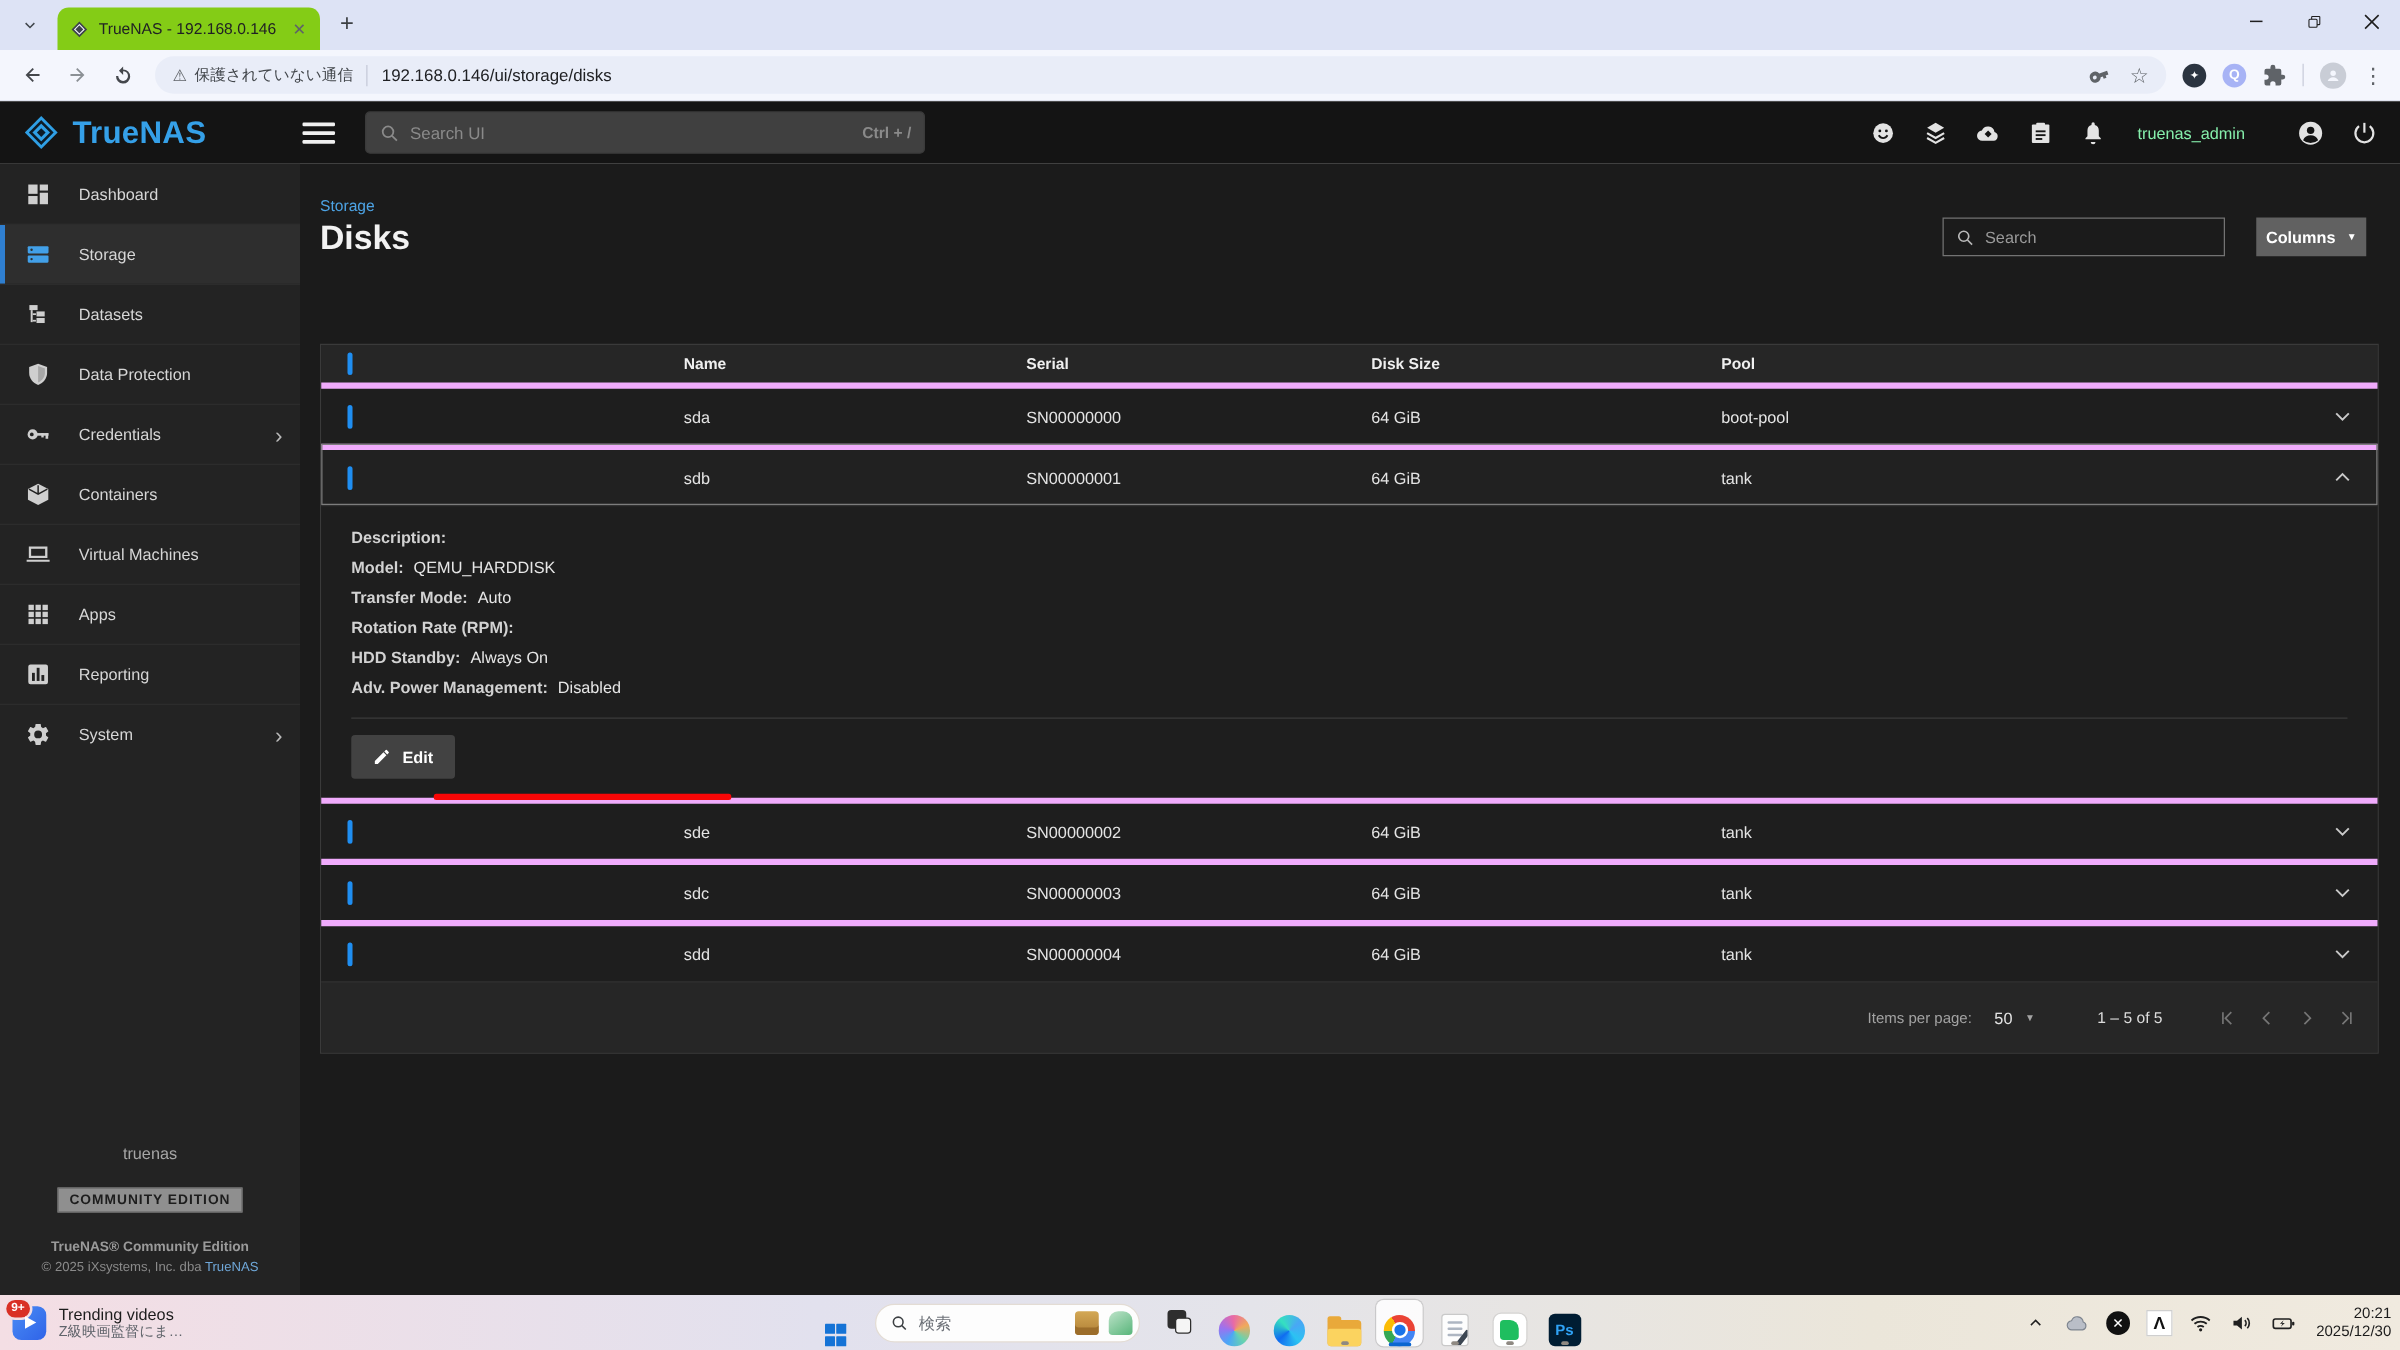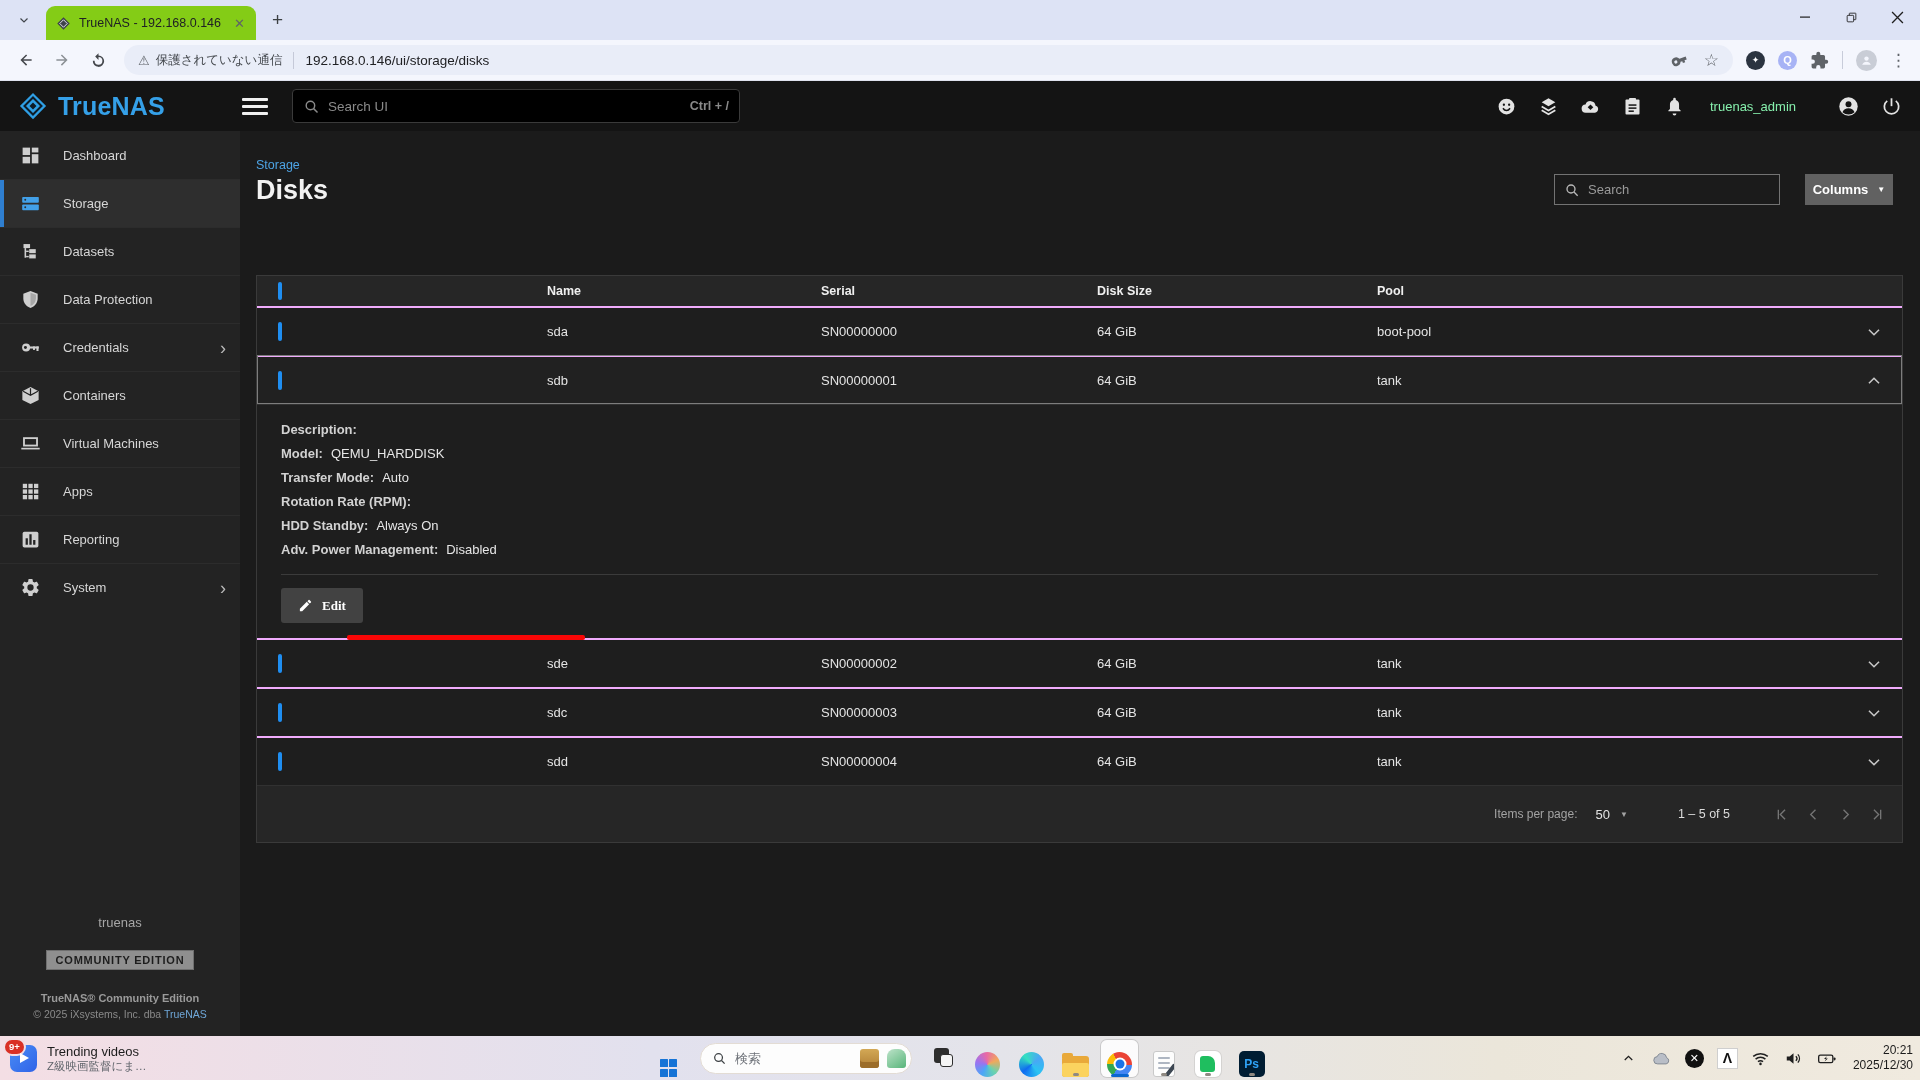--- a/index.html
+++ b/index.html
@@ -29,21 +29,21 @@
 .ext-q-ball{width:19px;height:19px;border-radius:50%;background:#a7b3f5;color:#fff;font-size:11px;font-weight:bold;display:flex;align-items:center;justify-content:center}
 .tool-sep{width:1px;height:18px;background:#c8ccda}
 .profile-ball{width:21px;height:21px;border-radius:50%;background:#c9cdd6;display:flex;align-items:center;justify-content:center;color:#f4f6fd}
 
 
 .tn-header{height:50px;background:#141414;display:flex;align-items:center;color:#e8e8e8;padding:0 18px}
 .tn-logo{display:flex;align-items:center;gap:10px;width:200px}
 .tn-logo-text{font-size:25px;font-weight:bold;color:#35a0e8;letter-spacing:.2px}
 .hamburger{width:26px;display:flex;flex-direction:column;gap:4px;margin:0 0 0 24px;cursor:pointer}
 .hamburger span{height:3px;background:#f0f0f0;border-radius:1px}
-.tn-search{margin-left:24px;width:448px;height:33px;background:#000000;border:1px solid #3a3a3a;border-radius:4px;display:flex;align-items:center;padding:16px 10px;gap:8px}
+.tn-search{margin-left:24px;width:448px;height:33px;background:#404040;border:1px solid #3a3a3a;border-radius:4px;display:flex;align-items:center;padding:16px 10px;gap:8px}
 .tn-search input{flex:1;background:transparent;border:none;outline:none;color:#cfcfcf;font-size:13.5px}
 .tn-search input::placeholder{color:#8a8a8a}
 .tn-shortcut{color:#8a8a8a;font-size:12.5px;font-weight:bold}
 .tn-header-right{margin-left:auto;display:flex;align-items:center;gap:21px}
 .hicon{width:21px;height:21px;color:#e3e3e3;cursor:pointer}
 .tn-username{font-size:13px;color:#86efac;margin:0 20px 0 4px}
 .tn-body{height:905px;display:flex;background:#1b1b1b}
 
 
 .tn-sidebar{width:240px;background:#232323;position:relative;flex-shrink:0}
@@ -66,30 +66,30 @@
 .breadcrumb{position:absolute;top:27px;left:16px;font-size:12.5px;color:#4da3e4;cursor:pointer}
 .page-title{position:absolute;top:44px;left:16px;font-size:27px;font-weight:bold;color:#f2f2f2}
 .controls{position:absolute;top:43px;right:27px;display:flex;gap:25px}
 .tbl-search{width:226px;height:31px;border:1px solid #737373;display:flex;align-items:center;padding:0 9px;gap:8px;color:#b9b9b9}
 .tbl-search input{flex:1;background:transparent;border:none;outline:none;color:#ddd;font-size:13px;min-width:0}
 .tbl-search input::placeholder{color:#9a9a9a}
 .columns-btn{width:88px;height:31px;background:#616161;color:#fff;font-weight:bold;font-size:13px;border:none;display:flex;align-items:center;justify-content:center;gap:9px;cursor:pointer}
 .columns-caret{font-size:8px}
 
 .tn-table{position:absolute;top:144px;left:16px;right:17px;border:1px solid #3a3a3a;background:#1e1e1e}
-.tr{display:grid;grid-template-columns:290px 274px 276px 280px 1fr 56px;align-items:center;height:49px;background:#1e1e1e;border-top:2px solid #f0abfc;color:#e4e4e4;font-size:13px;cursor:pointer}
+.tr{display:grid;grid-template-columns:290px 274px 276px 280px 1fr 56px;align-items:center;height:49px;background:#1e1e1e;border-top:5px solid #f0abfc;color:#e4e4e4;font-size:13px;cursor:pointer}
 .tr.head{height:30px;background:#262626;font-weight:bold;font-size:12.5px;border-top:none;color:#efefef}
 .tr.expanded{background:#212121;outline:1px solid #7d7d7d;outline-offset:-1px}
 .cb{width:17px;height:17px;border:2px solid #1f8ef1;border-radius:2px;margin-left:21px;background:rgba(31,142,241,.06)}
 .c-chevron{width:22px;height:22px;color:#c9c9c9;justify-self:center}
 .detail-panel{background:#1e1e1e;border-top:1px solid #313131;padding:13px 24px 15px;position:relative;cursor:default}
 .field{display:flex;gap:8px;font-size:13px;line-height:24px;color:#e6e6e6}
 .field .lbl{font-weight:bold;color:#d2d2d2}
 .detail-divider{height:1px;background:#3b3b3b;margin:12px 0 13px}
-.edit-btn{display:inline-flex;align-items:center;gap:9px;background:#424242;color:#fff;border:none;font-weight:bold;font-size:13px;font-family:Liberation Serif, serif;padding:0 17px;height:35px;border-radius:3px;cursor:pointer}
+.edit-btn{display:inline-flex;align-items:center;gap:9px;background:#424242;color:#fff;border:none;font-weight:bold;font-size:13px;font-family:Liberation Sans, sans-serif;padding:0 17px;height:35px;border-radius:3px;cursor:pointer}
 .edit-btn .pencil{width:15px;height:15px;color:#fff}
 .red-line{position:absolute;left:90px;bottom:-2px;width:238px;height:5px;background:#f90606;border-radius:2px}
 .t-footer{height:57px;background:#262626;border-top:1px solid #313131;display:flex;align-items:center;justify-content:flex-end;padding-right:12px}
 .ipp-label{font-size:12px;color:#a3a3a3}
 .ipp-value{font-size:13px;color:#e3e3e3;margin-left:18px}
 .ipp-caret{font-size:8px;color:#a3a3a3;margin-left:10px}
 .range-label{font-size:12.5px;color:#dcdcdc;margin-left:50px}
 .pg-nav{display:flex;align-items:center;gap:6px;margin-left:38px}
 .pg-btn{width:26px;height:26px;color:#757575;display:flex;align-items:center;justify-content:center}
 

